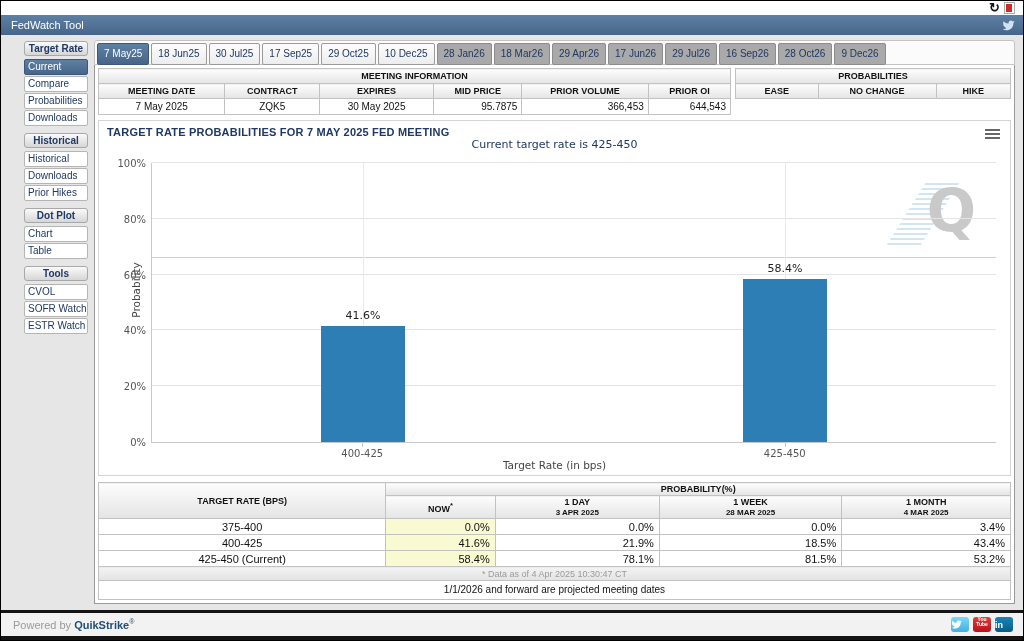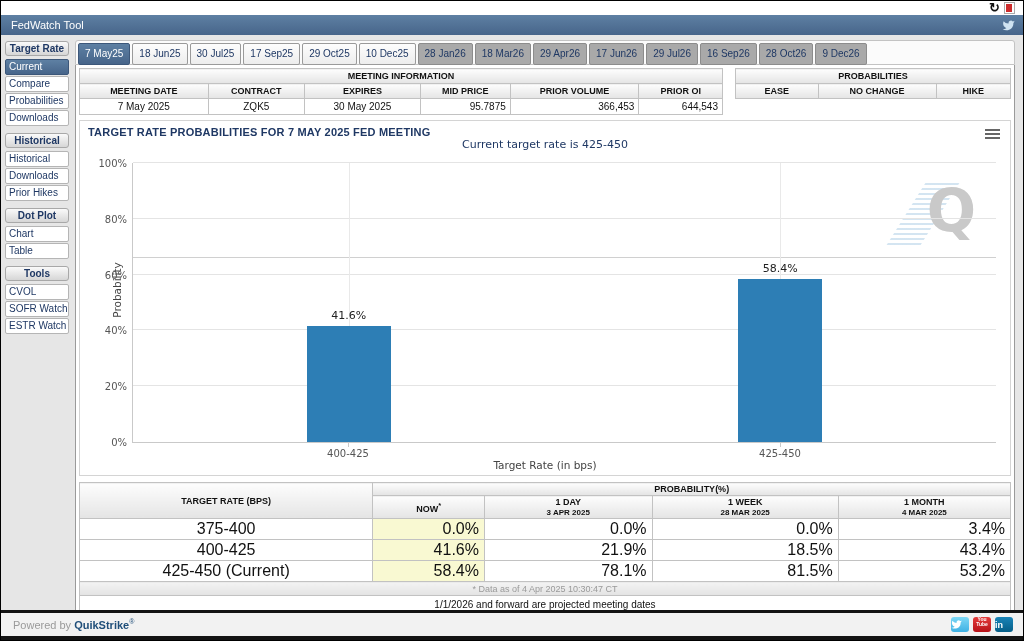--- a/index.html
+++ b/index.html
@@ -14,37 +14,37 @@
   .top-strip { height:14px; background:#fff; display:flex; justify-content:flex-end; align-items:center; gap:4px; padding:0 8px; }
   .refresh-ic { font-size:13px; font-weight:bold; color:#111; line-height:12px; cursor:pointer; }
   .pdf-ic { width:11px; height:12px; background:#fff; border:1px solid #aaa; position:relative; cursor:pointer; }
   .pdf-ic::before { content:""; position:absolute; left:1px; top:1px; width:6px; height:8px; background:#cc2b2b; }
   
   .title-bar { height:20px; background:linear-gradient(#5e80a3,#47658a); display:flex; align-items:center; justify-content:space-between; padding:0 8px 0 10px; }
   .title-bar .t { color:#fff; font-size:11px; }
   .tw-bird { width:13px; height:13px; display:block; }
   
   .main { flex:1; display:flex; background:#e6e6e6; overflow:hidden; }
-  .sidebar { width:70px; padding:6px 2px 0 4px; }
+  .sidebar { width:70px; padding:6px 2px 0 4px;margin-left:19px; }
   .sb-head { height:15px; line-height:13px; text-align:center; font-size:10px; font-weight:bold; color:#1f3864;
     background:linear-gradient(#fafafa,#d6d6d6); border:1px solid #a8a8a8; border-radius:3px; margin:7px 0 3px; }
   .sb-head:first-child { margin-top:0; }
   .sb-item { height:16px; line-height:14px; font-size:10px; color:#1f3864; background:#fff; border:1px solid #b5b5b5;
     border-radius:2px; padding:0 3px; margin-bottom:1px; cursor:pointer; white-space:nowrap; overflow:hidden; }
   .sb-item.sel { background:linear-gradient(#5e80a3,#47658a); color:#fff; border-color:#3c577a; }
   .content-col { flex:1; padding:5px 8px 8px 4px; display:flex; flex-direction:column; }
   .tab-bar { background:#fbfbfb; border:1px solid #c3c3c3; border-radius:3px 3px 0 0; border-bottom:1px solid #c3c3c3;
     padding:2px 2px 0 2px; height:25px; display:flex; align-items:flex-start; }
   .tab { font-size:10px; color:#1f3864; background:linear-gradient(#fdfdfd,#ededed); border:1px solid #9a9a9a;
     border-radius:2px; padding:4px 6px 5px; margin-right:2px; cursor:pointer; white-space:nowrap; }
   .tab.y26 { background:#a9a9a9; border-color:#8c8c8c; }
   .tab.sel { background:linear-gradient(#5e80a3,#47658a); color:#fff; border-color:#3c577a; }
   .panel { background:#fff; border:1px solid #9a9a9a; border-top:none; flex:0 0 auto; padding:3px; }
   
-  .info-row { display:flex; gap:12px; }
+  .info-row { display:flex; gap:4px; }
   table { border-collapse:collapse; }
   .dtable { border:1px solid #9a9a9a; width:100%; }
   .dtable th, .dtable td { border:1px solid #c2c2c2; font-size:9px; padding:2px 4px; }
   .dtable th { background:linear-gradient(#fdfdfd,#e4e4e4); font-weight:bold; color:#111; text-align:center; }
   .dtable td { font-size:10px; color:#111; background:#fff; height:15px; }
   .meet-tbl { flex:1; }
   .prob-tbl-wrap { width:276px; }
   .al-c { text-align:center; } .al-r { text-align:right; }
   
   .chart-panel { position:relative; border:1px solid #d4d4d4; margin-top:5px; height:356px; background:#fff;
@@ -67,21 +67,21 @@
   .y-axis-title { position:absolute; left:2px; top:50%; transform:rotate(-90deg) translateX(20%); transform-origin:center; font-size:10.5px; color:#444; width:70px; text-align:center; }
   .watermark { position:absolute; right:20px; top:18px; width:70px; height:66px; }
   .watermark .q { position:absolute; right:0; top:0; font-size:58px; font-weight:bold; color:#c9c9c9; line-height:60px; }
   .watermark .stripes { position:absolute; left:0; top:2px; width:34px; height:62px; transform:skewX(-32deg);
     background:repeating-linear-gradient(180deg,#cfe2f0 0 2px,transparent 2px 5px); opacity:.9; }
   
   .bt-wrap { margin-top:6px; }
   .btable { width:100%; border:1px solid #9a9a9a; }
   .btable th, .btable td { border:1px solid #c2c2c2; font-size:9px; padding:1px 5px; color:#111; }
   .btable th { background:linear-gradient(#fdfdfd,#e4e4e4); font-weight:bold; text-align:center; }
-  .btable td { font-size:16px; height:16px; }
+  .btable td { font-size:11px; height:16px; }
   .btable .sub-date { font-size:8px; font-weight:bold; }
   .cell-now { background:#f9f9d2; }
   .foot-row td { background:linear-gradient(#f3f3f3,#e3e3e3); color:#9a9a9a; text-align:center; font-size:9px; height:14px; }
   .note-strip { border:1px solid #c2c2c2; border-top:none; text-align:center; font-size:10px; color:#111; padding:3px 0 4px; background:#fff; }
   
   .divider { height:3px; background:#141414; }
   .footer { height:23px; background:#f2f2f2; display:flex; align-items:center; justify-content:space-between; padding:0 10px 0 12px; }
   .powered { font-size:11px; color:#9a9a9a; }
   .powered b { color:#1f4e79; }
   .powered sup { font-size:7px; color:#1f4e79; }

